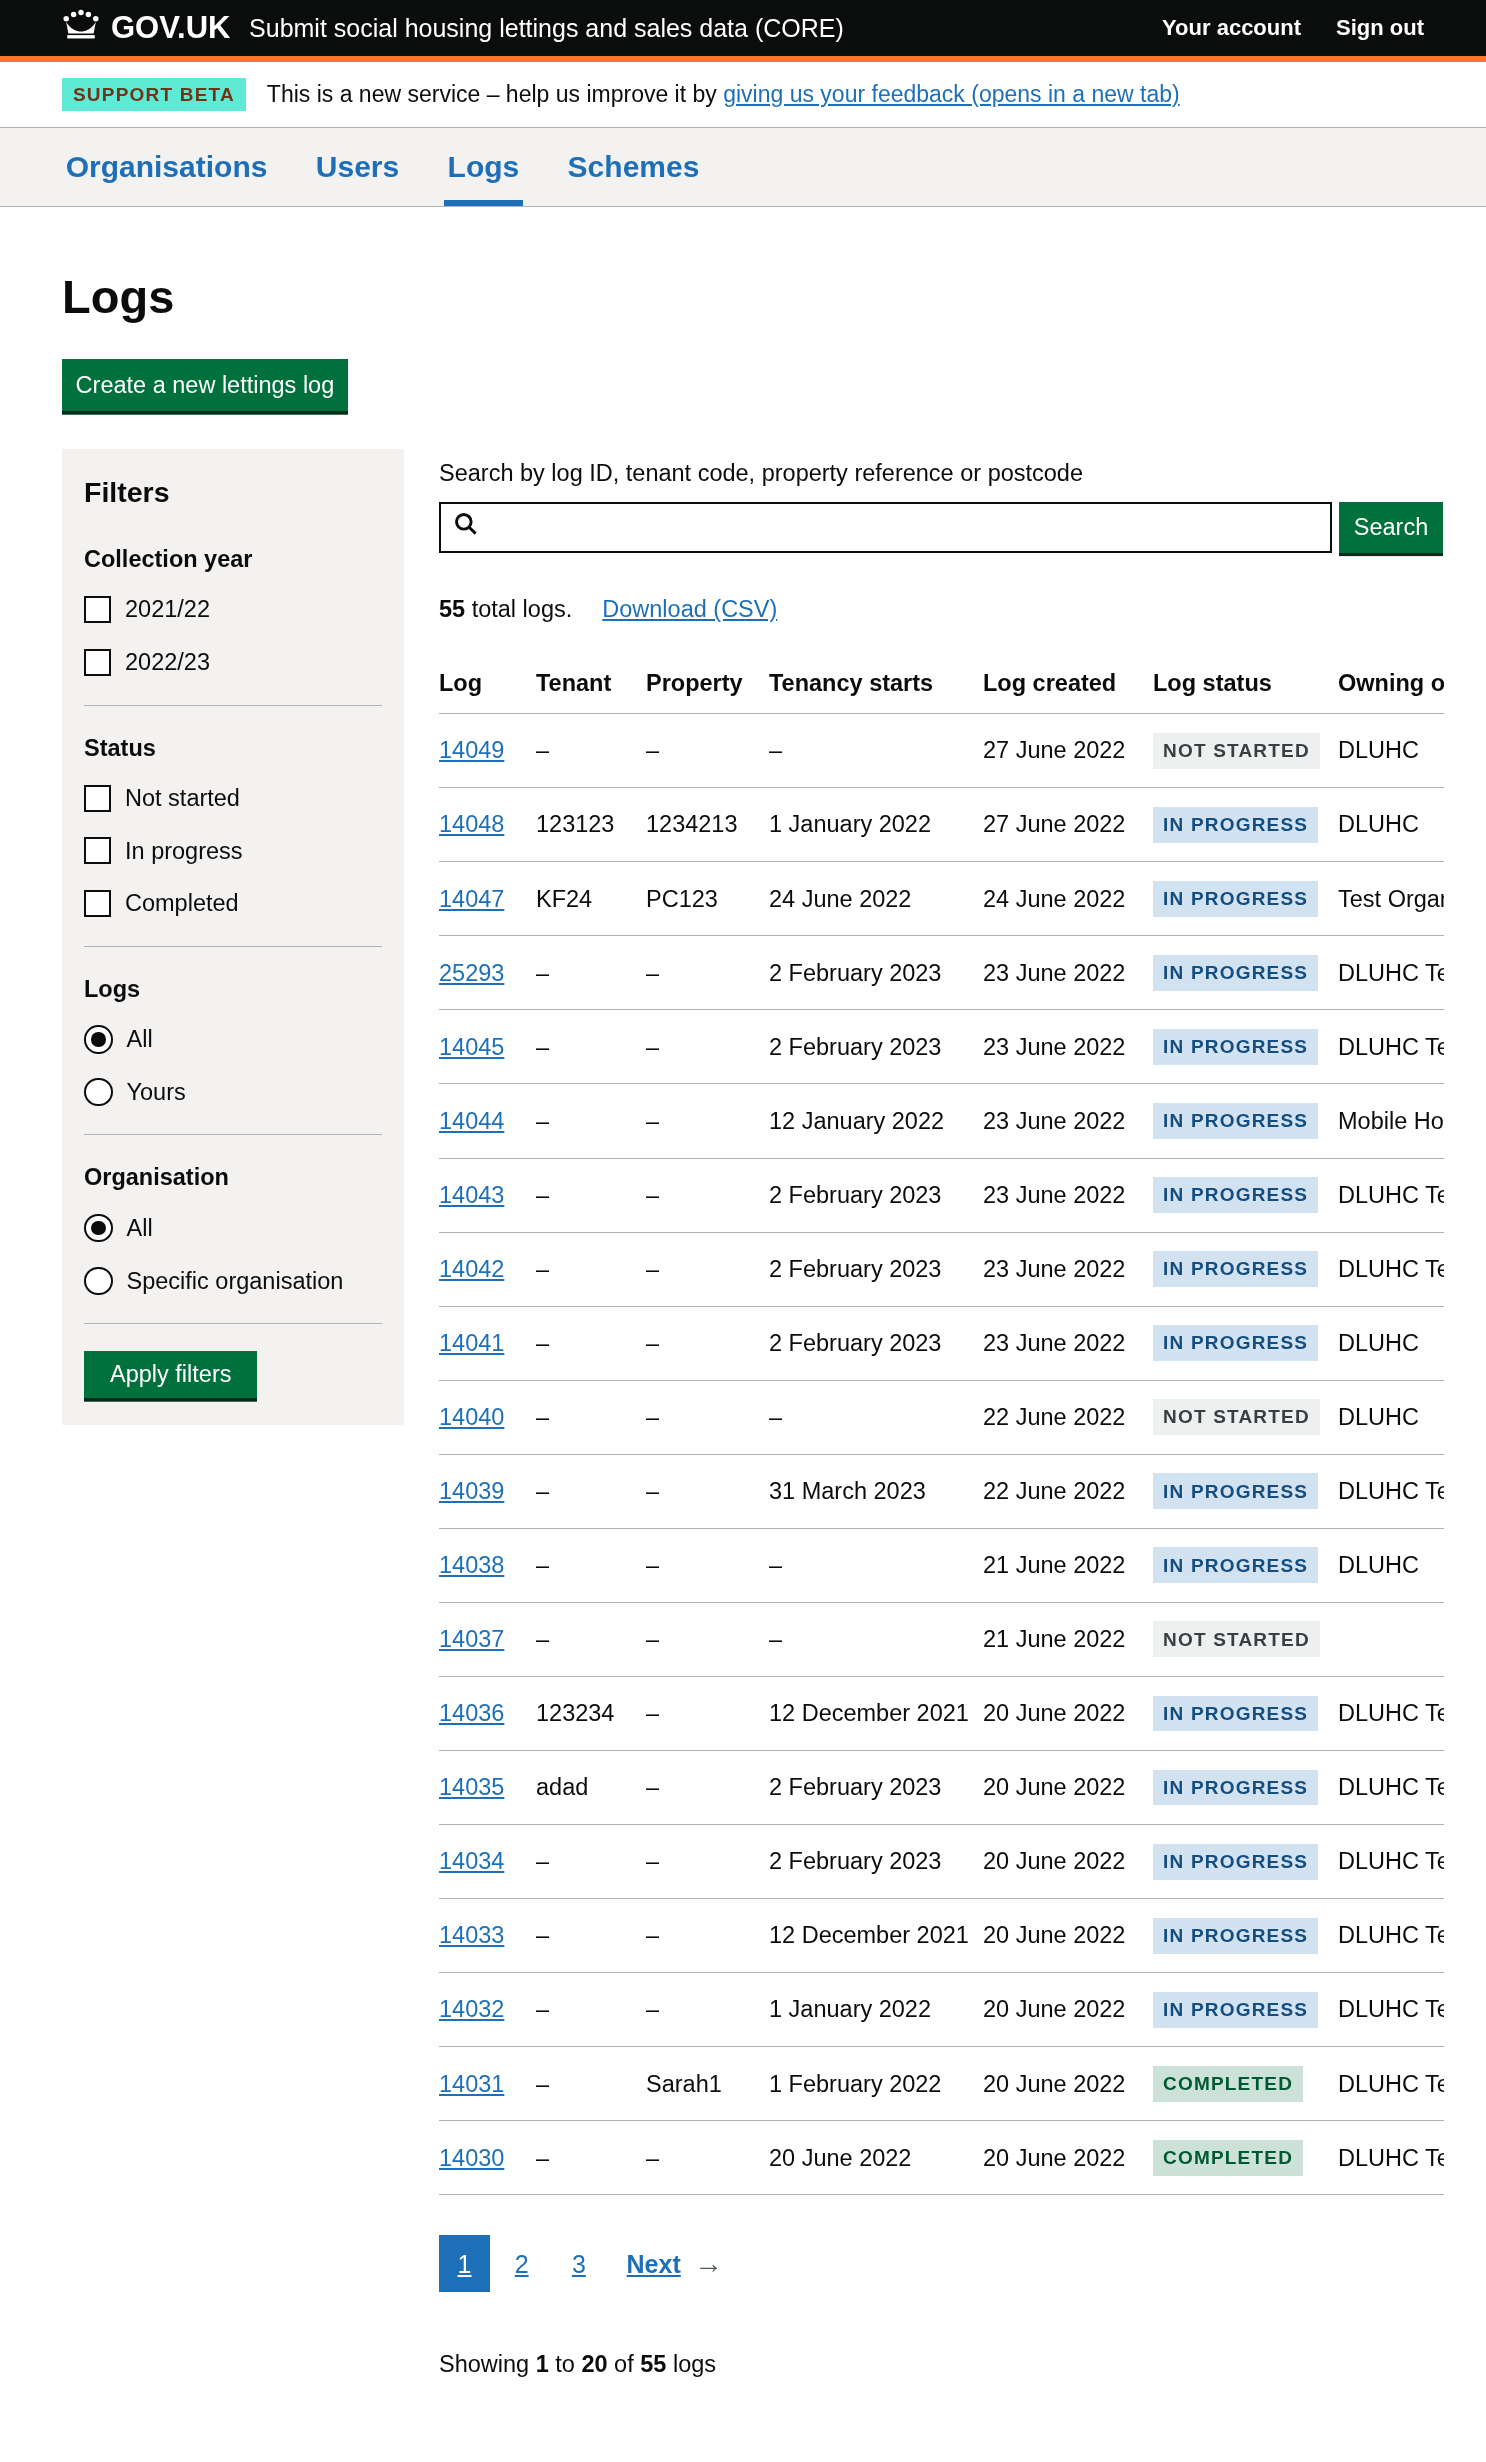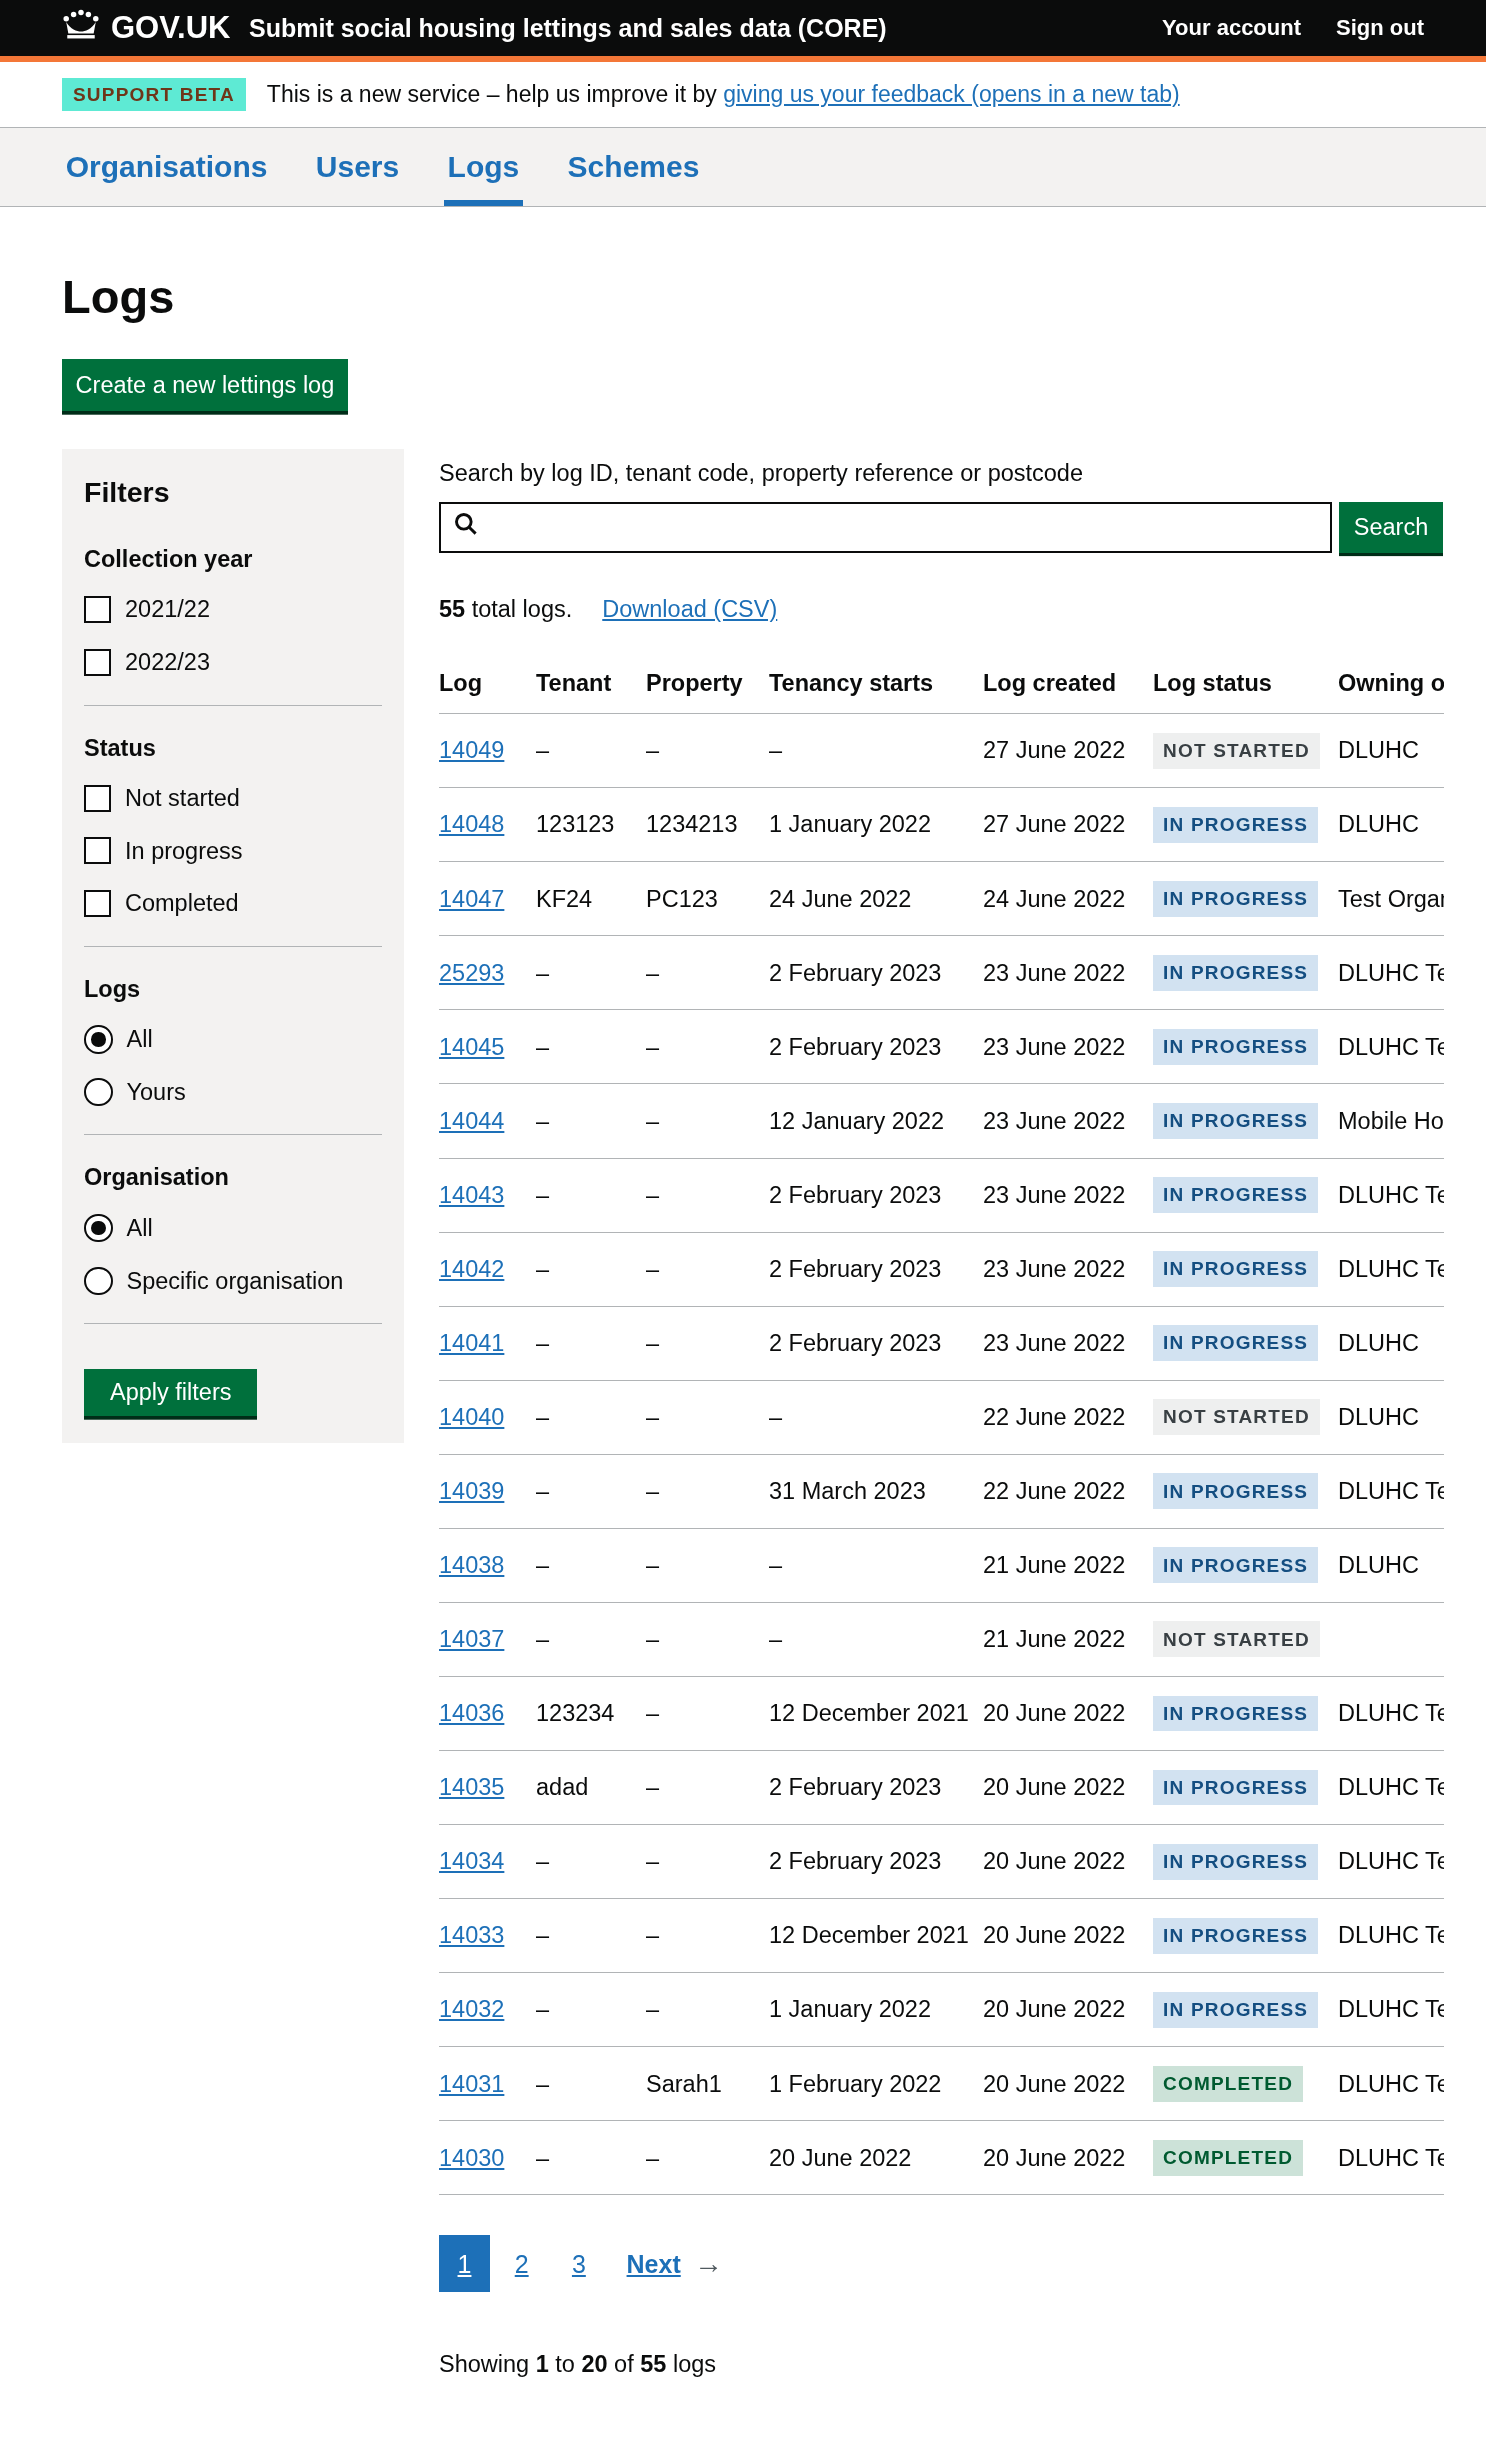--- a/index.html
+++ b/index.html
@@ -8,21 +8,21 @@
     font-family:"Liberation Sans","DejaVu Sans",sans-serif;
     font-size:23.5px; line-height:1.3; position:relative; box-sizing:border-box;
   }
   a{cursor:pointer;}
   
   .site-header{background:#0b0c0c;border-bottom:6.2px solid #f47738;height:56px;
     display:flex;align-items:center;justify-content:space-between;padding:0 62px;}
   .site-header-left{display:flex;align-items:center;}
   .crown-svg{display:block;margin-right:11px;}
   .govuk-logotype{color:#fff;font-weight:700;font-size:31px;letter-spacing:0;}
-  .service-name{color:#fff;font-size:25px;font-weight:700;margin-left:18.6px;}
+  .service-name{color:#fff;font-size:25px;font-weight:400;margin-left:18.6px;}
   .site-header-right{display:flex;gap:35px;}
   .header-link{color:#fff;font-weight:700;font-size:22px;text-decoration:none;}
   
   .phase-banner{padding:16px 62px;display:flex;align-items:center;border-bottom:1.2px solid #b1b4b6;}
   .beta-tag{background:#5eead4;color:#6e3619;font-weight:700;font-size:19px;
     letter-spacing:1.2px;padding:5px 11px 3.7px;text-transform:uppercase;margin-right:21px;white-space:nowrap;}
   .phase-text{font-size:23px;}
   .phase-text a{color:#1d70b8;text-decoration:underline;}
   
   .primary-nav{background:#f3f2f1;border-bottom:1.9px solid #b1b4b6;padding:0 62px;}
@@ -42,21 +42,21 @@
   .filters-title{font-size:28.5px;font-weight:700;margin:3.7px 0 33px;}
   .filter-group-label{font-size:23.5px;font-weight:700;margin:0 0 20px;}
   .option-row{display:flex;align-items:center;gap:14px;margin-bottom:22px;}
   .checkbox{width:27px;height:27px;min-width:27px;border:2.5px solid #0b0c0c;background:#fff;box-sizing:border-box;}
   .radio{width:28.5px;height:28.5px;min-width:28.5px;border:2.5px solid #0b0c0c;border-radius:50%;
     background:#fff;box-sizing:border-box;position:relative;}
   .radio.checked::after{content:"";position:absolute;left:5px;top:5px;right:5px;bottom:5px;
     background:#0b0c0c;border-radius:50%;}
   .option-label{font-size:23.5px;}
   .filter-divider{border:none;border-top:1.2px solid #b1b4b6;margin:27px 0;}
-  .apply-btn{margin-top:18px;padding:10px 26px;}
+  .apply-btn{margin-top:0;padding:10px 26px;}
   
   .content{flex:1;min-width:0;}
   .search-label{font-size:23.5px;margin:8.7px 0 13.6px;}
   .search-row{display:flex;align-items:stretch;}
   .search-box{flex:1;height:51px;border:2.5px solid #0b0c0c;background:#fff;display:flex;
     align-items:center;padding:0 11px;box-sizing:border-box;}
   .search-box input{border:none;outline:none;font-size:23.5px;flex:1;font-family:inherit;
     margin-left:8.7px;background:transparent;}
   .search-btn{width:104px;height:51px;margin-left:7.4px;box-shadow:0 3.1px 0 #002d18;}
   .results-line{margin:41px 0 0;font-size:23.5px;}

